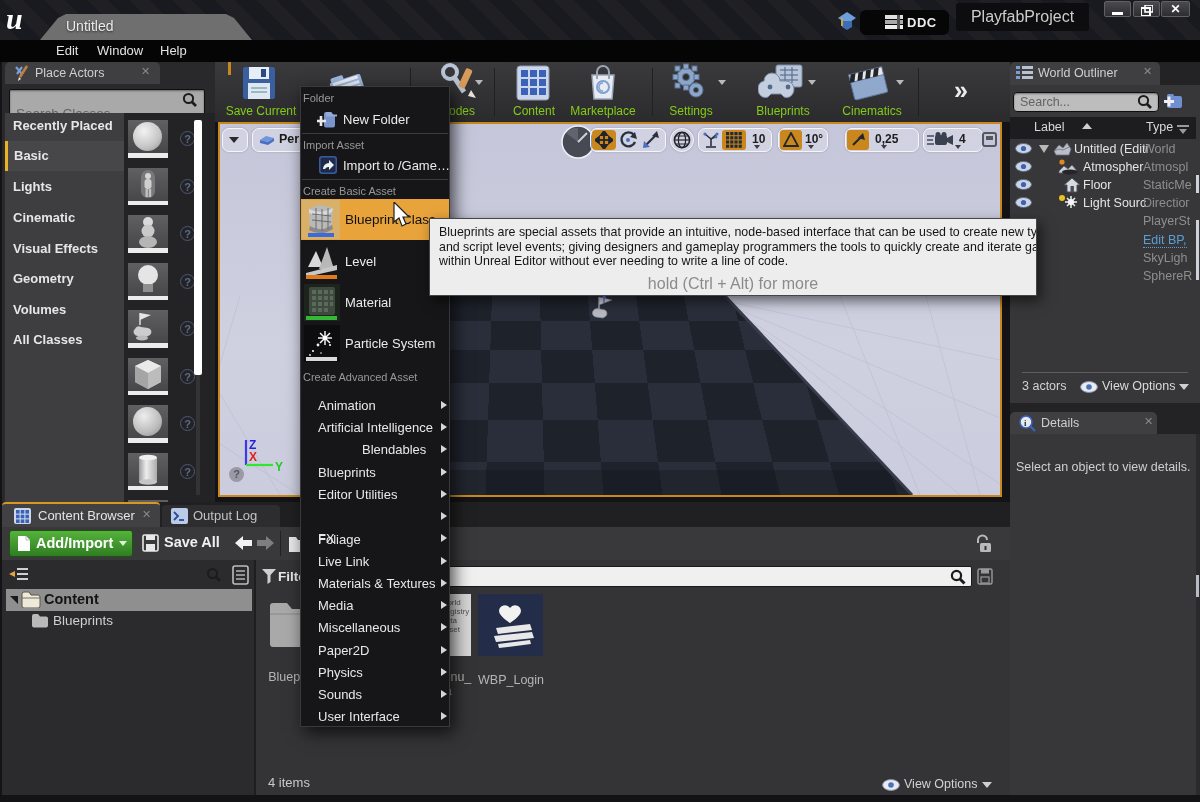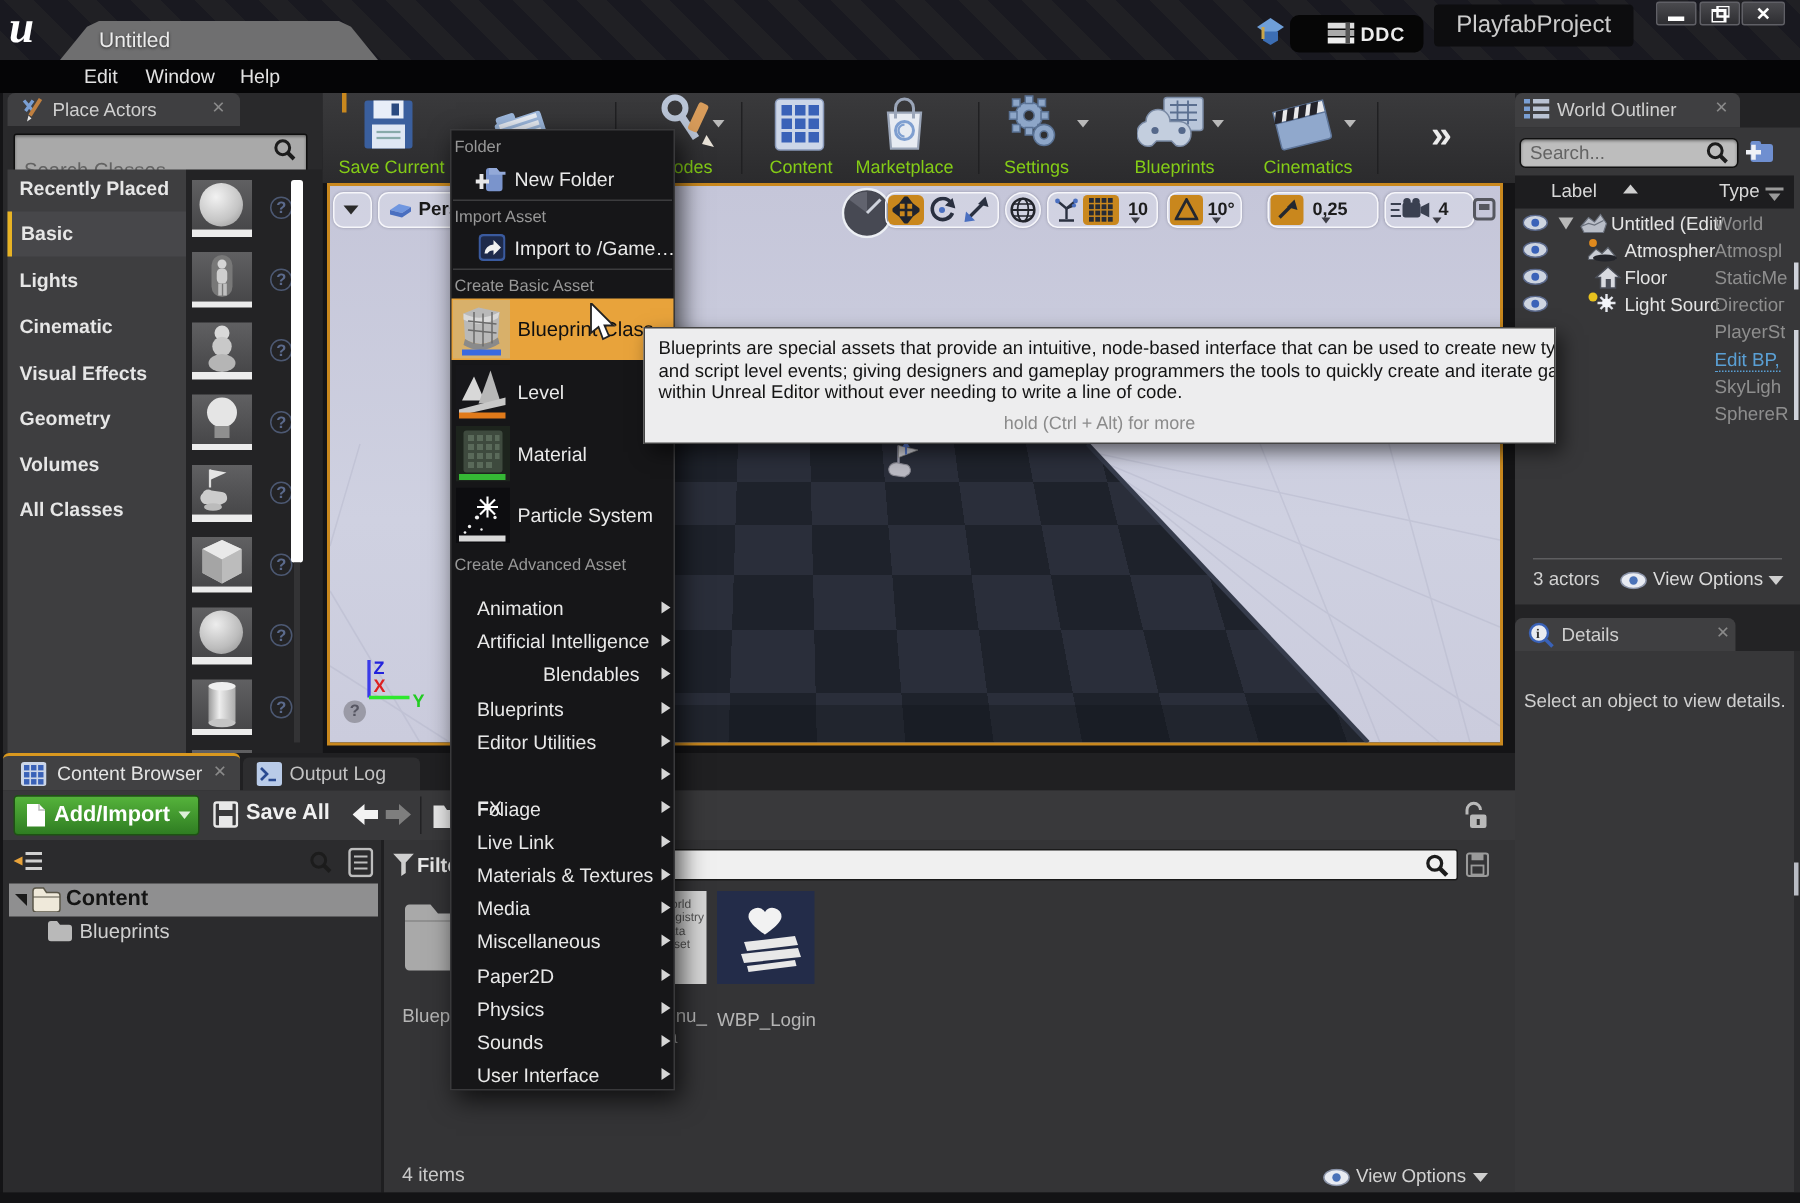--- a/index.html
+++ b/index.html
@@ -952,17 +952,17 @@
  <div class="subitem" style="top:709px;">User Interface</div>
       <div class="subarrow" style="top:712px;"></div>
 </div>
 
 <svg class="abs" style="left:392px;top:202px;z-index:60;" width="20" height="28">
       <polygon points="2,0 2,20 7,16 10,24 14,22 11,15 17,15" fill="#fff" stroke="#222" stroke-width="1.2"></polygon>
     </svg>
 
 <div class="abs" id="tooltip" style="left:429px;top:218px;width:608px;height:78px;background:#ededee;border:1px solid #454545;box-shadow:4px 5px 12px rgba(0,0,0,.55);z-index:50;color:#141414;font-size:12.4px;overflow:hidden;">
   <div style="position:absolute;left:9px;top:6px;line-height:14.6px;width:676px;white-space:nowrap;">Blueprints are special assets that provide an intuitive, node-based interface that can be used to create new types of Actors<br>and script level events; giving designers and gameplay programmers the tools to quickly create and iterate gameplay from<br>within Unreal Editor without ever needing to write a line of code.</div>
-  <div style="position:absolute;top:56px;width:100%;text-align:center;color:#8b8b8b;font-size:12px;">hold (Ctrl + Alt) for more</div>
+  <div style="position:absolute;top:56px;width:100%;text-align:center;color:#8b8b8b;font-size:16px;">hold (Ctrl + Alt) for more</div>
 </div>
 
 <div class="abs" style="left:0;top:795px;width:1200px;height:7px;background:#131315;"></div>
 </div>
 
 </body></html>

